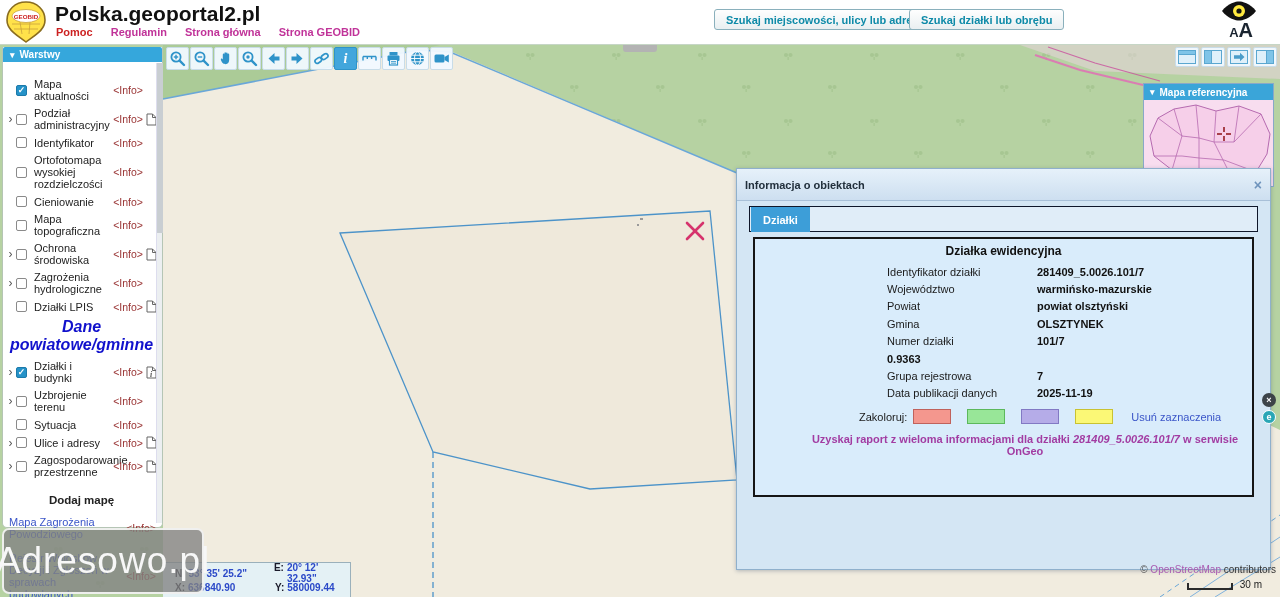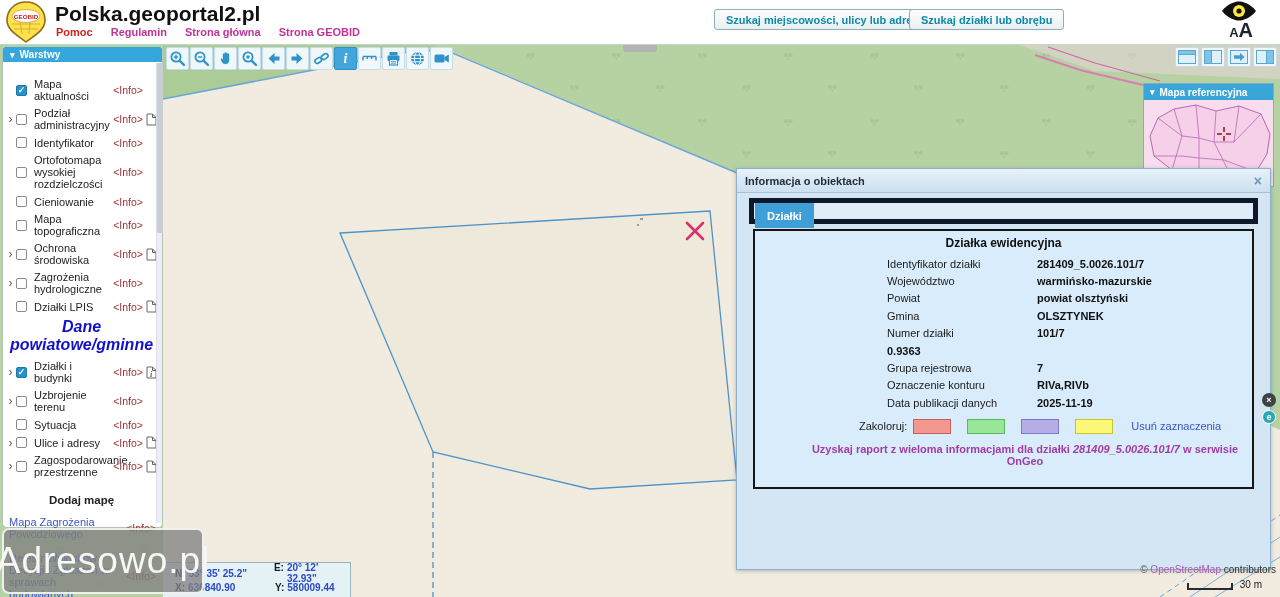--- a/index.html
+++ b/index.html
@@ -62,24 +62,24 @@
   .amrow .linfo { margin-left:auto; }
 
   
   .minimap { position:absolute; left:1143px; top:38px; width:131px; z-index:10; border:1px solid #89a8c8; background:#f8ddef; }
   .mm-hd { height:16px; background:#3aa5d9; color:#fff; font-size:10px; font-weight:bold; display:flex; align-items:center; gap:5px; padding-left:6px; cursor:pointer; }
   .mm-hd .chev { font-size:9px; }
 
   
   .dlg { position:absolute; left:736px; top:123px; width:535px; height:402px; border:1px solid #8fb0cc; background:#d4e6f4;
          box-shadow:0 1px 4px rgba(60,80,110,.35); z-index:20; }
-  .dlg-title { height:24px; background:linear-gradient(#e6f1fa,#cddff0); border-bottom:1px solid #a8c0d8; display:flex;
+  .dlg-title { height:32px; background:linear-gradient(#e6f1fa,#cddff0); border-bottom:1px solid #a8c0d8; display:flex;
                align-items:center; padding:0 8px; font-size:11px; font-weight:bold; color:#22303c; }
   .dlg-close { margin-left:auto; color:#6f94bd; font-size:14px; font-weight:bold; cursor:pointer; line-height:1; }
-  .tabstrip { margin:5px 12px 0 12px; height:26px; background:#e0edf8; border:5px solid #0f172a; position:relative; }
+  .tabstrip { margin:5px 12px 0 12px; height:26px; background:#e0edf8; border:1px solid #0f172a; position:relative; }
   .tab { position:absolute; left:1px; top:0; height:25px; padding:0 12px; background:#3d9ed8; color:#fff; font-size:11px;
          font-weight:bold; display:flex; align-items:center; cursor:pointer; }
   .infobox { margin:5px 16px 0 16px; height:260px; border:2px solid #151515; background:#d9ecfb; padding-top:5px; }
   .tbl-title { text-align:center; font-size:12px; font-weight:bold; color:#111; margin-bottom:5px; }
   .tbl { margin-left:132px; }
   .trow { display:flex; align-items:center; height:17.4px; }
   .tlabel { width:150px; font-size:11px; color:#1a1a1a; flex:none; }
   .tval { font-size:11px; font-weight:bold; color:#111; }
   .colorize { display:flex; align-items:center; margin:7px 0 0 104px; }
   .clz-label { font-size:11px; color:#1a1a1a; margin-right:6px; }
@@ -357,24 +357,20 @@
               <span class="tval">101/7</span>
             </div>
           <div class="trow">
               <span class="tval">0.9363</span>
             </div>
           <div class="trow">
               <span class="tlabel">Grupa rejestrowa</span>
               <span class="tval">7</span>
             </div>
           <div class="trow">
-              <span class="tlabel">Oznaczenie konturu</span>
-              <span class="tval">RIVa,RIVb</span>
-            </div>
-          <div class="trow">
               <span class="tlabel">Data publikacji danych</span>
               <span class="tval">2025-11-19</span>
             </div>
         </div>
         <div class="colorize">
           <span class="clz-label">Zakoloruj:</span>
           <span class="swatch sw0"></span>
           <span class="swatch sw1"></span>
           <span class="swatch sw2"></span>
           <span class="swatch sw3"></span>

